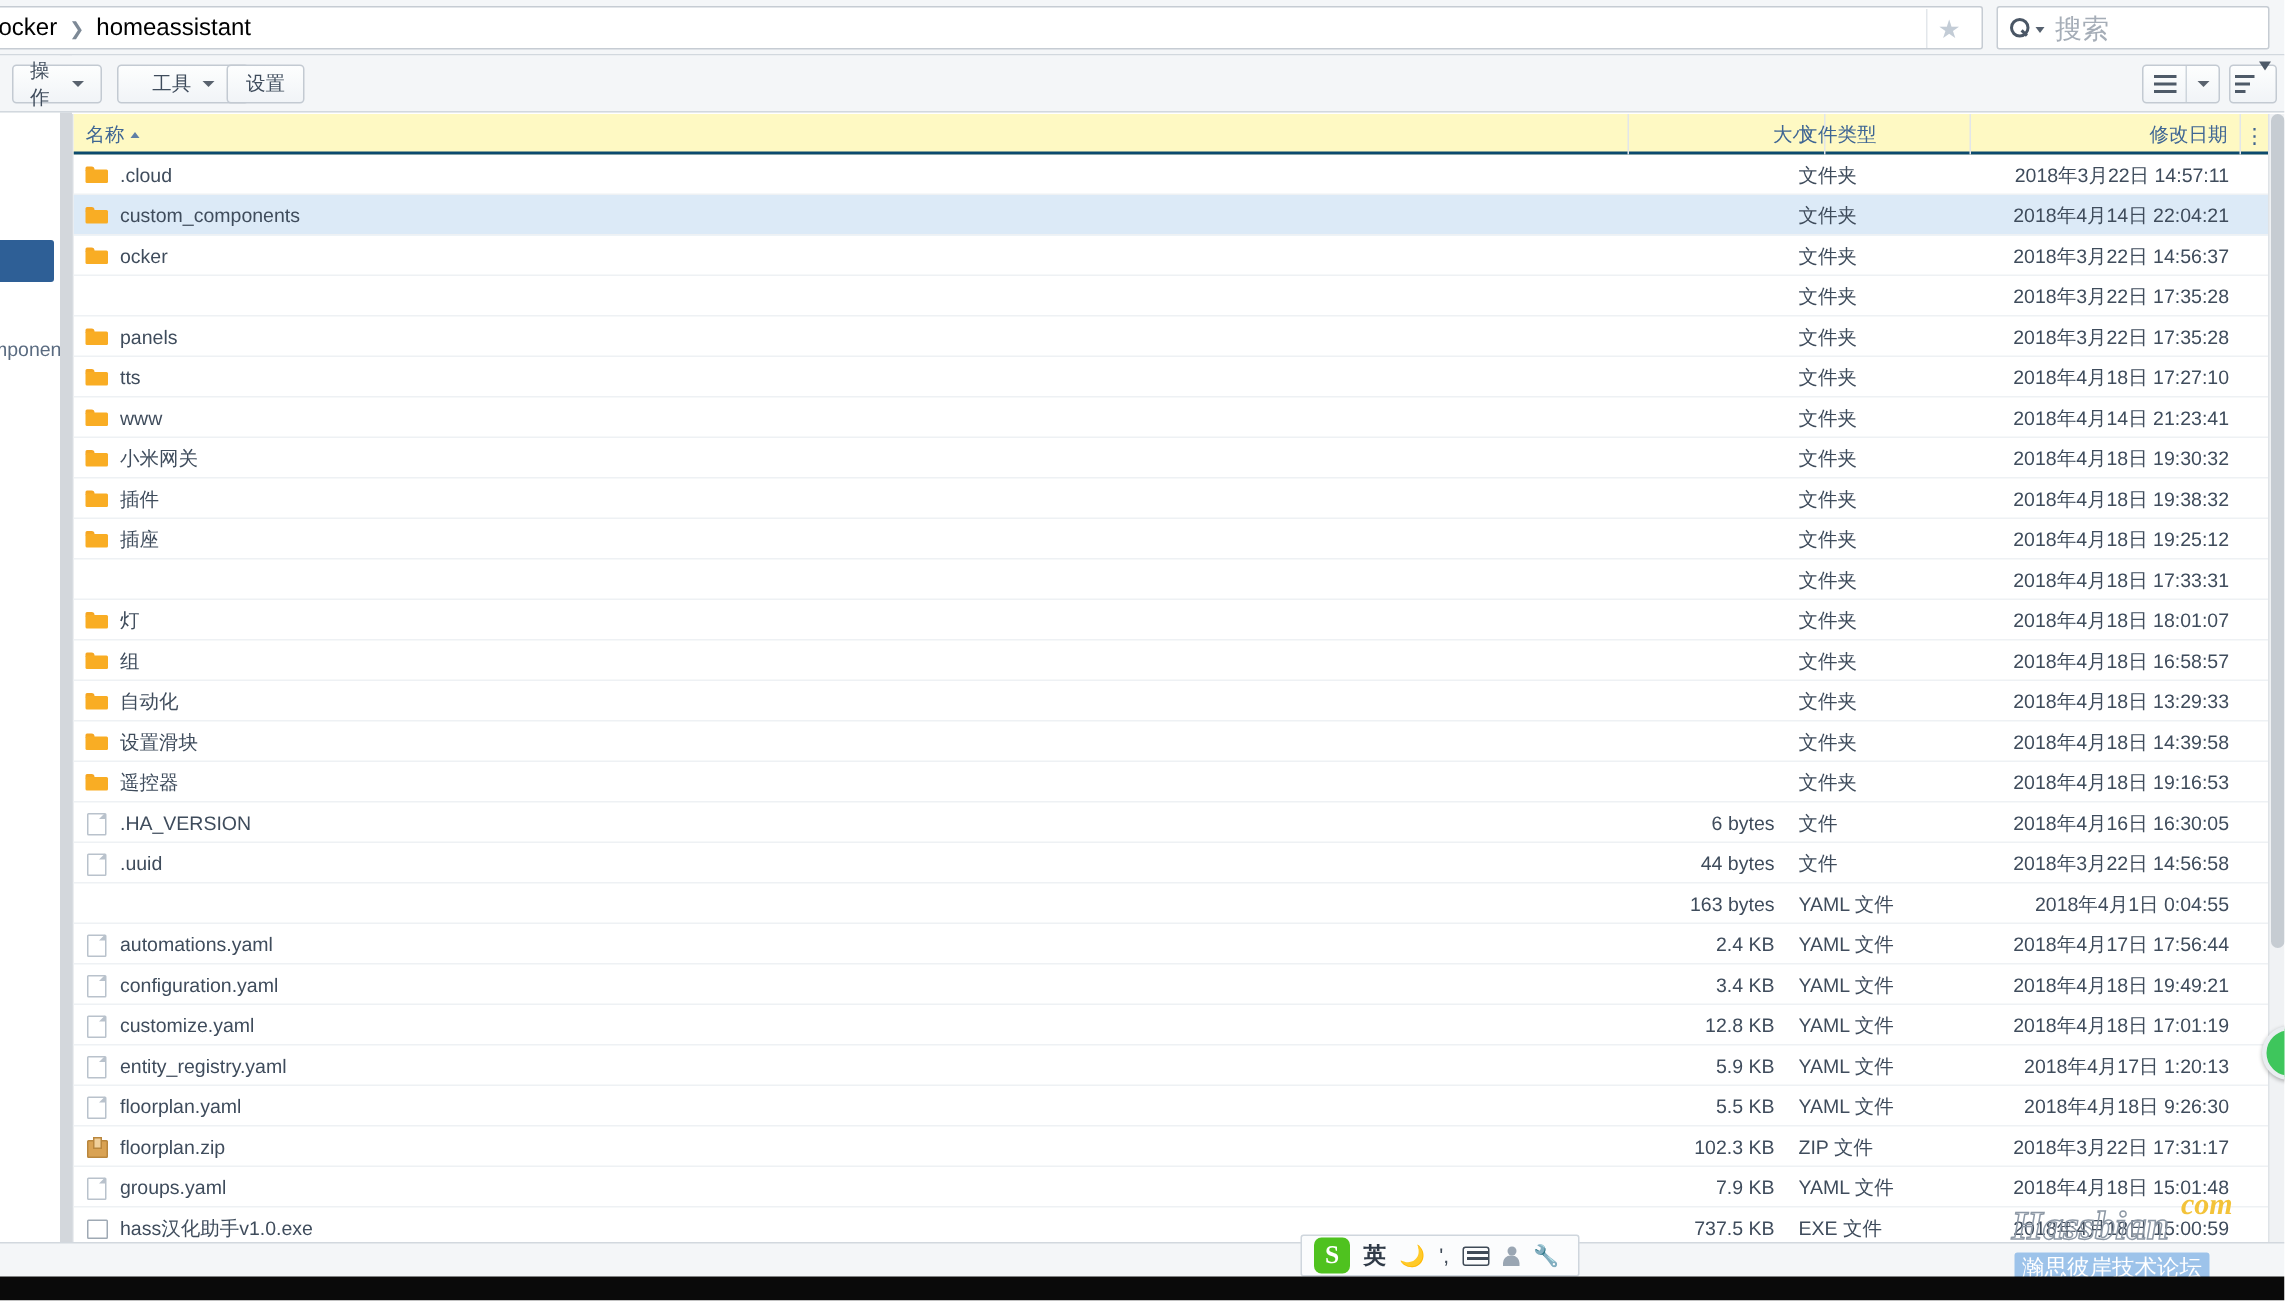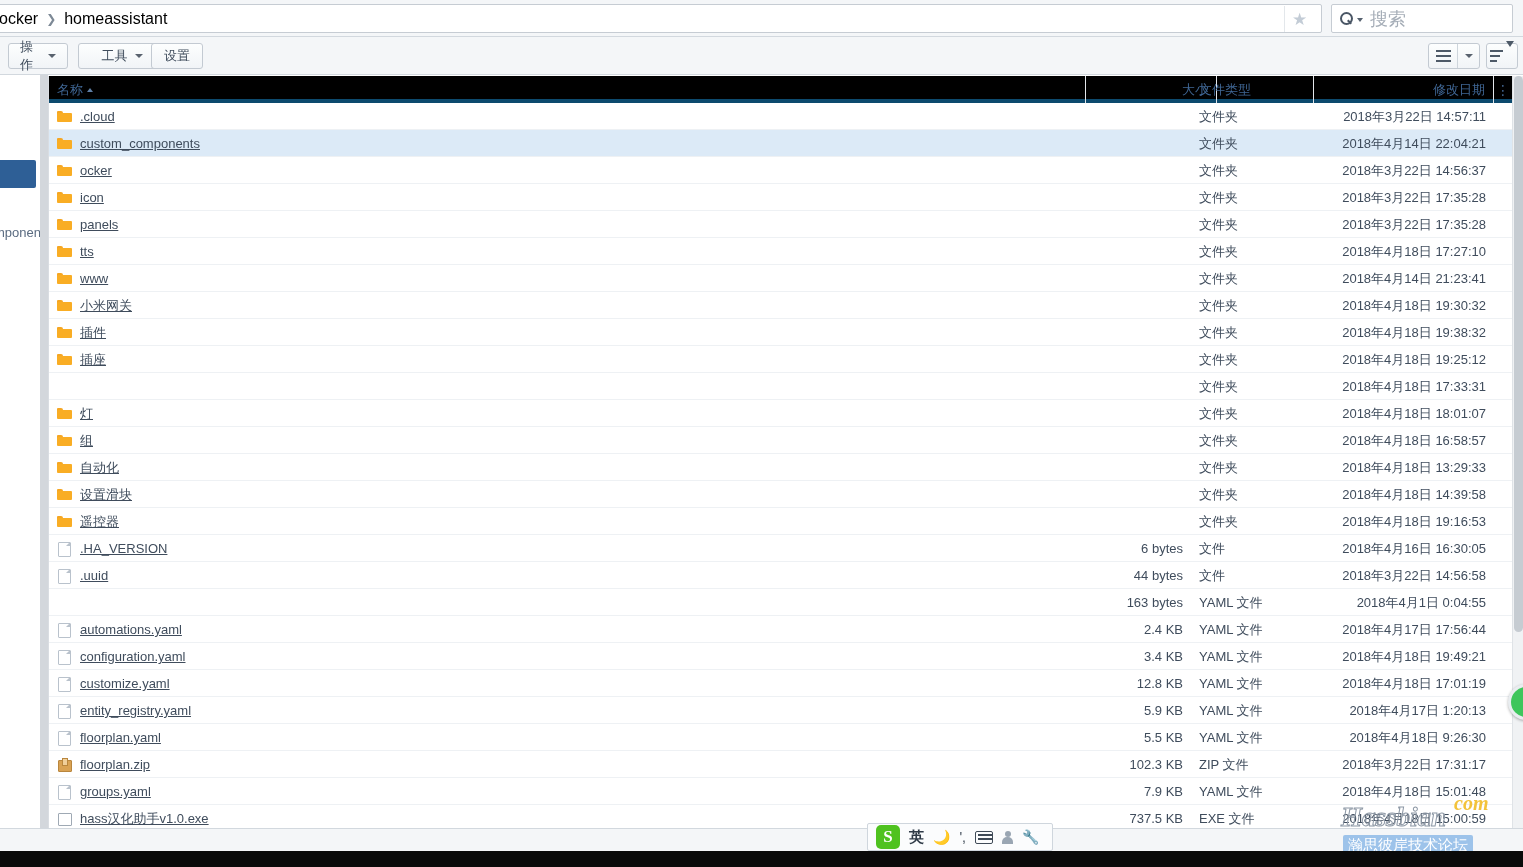--- a/index.html
+++ b/index.html
@@ -101,22 +101,22 @@
   .sort-lines i:nth-child(3){ width:7px; }
   .arrow-dn { width:0;height:0; border-left:4.5px solid transparent; border-right:4.5px solid transparent; border-top:6px solid #4e5a68; }
   .arrow-stem { width:2px; height:7px; background:#4e5a68; margin:0 auto; }
 
   
   .tablewrap {
     position:absolute; left:48px; top:76px; width:1464px; height:752px;
     background:#fff; border-left:1px solid #d9dde2; overflow:hidden;
   }
   .colhdr {
-    position:relative; height:27px; background:#000000;
-    border-bottom:4px solid #0c4a6e; font-size:13px; color:#3f6694;
+    position:relative; height:27px; background:#fef9c3;
+    border-bottom:2px solid #0c4a6e; font-size:13px; color:#3f6694;
   }
   .colhdr .c {
     position:absolute; top:0; height:27px; display:flex; align-items:center;
     border-right:1px solid #e2e6ea; padding:0 8px;
   }
   .c-name  { left:0;    width:1037px; }
   .c-size  { left:1063px; width:105px; justify-content:flex-end; }
   .c-type  { left:1142px; width:123px; }
   .c-date  { left:1265px; width:180px; justify-content:flex-end; }
   .c-more  { left:1445px; width:19px; justify-content:center; border-right:none; }
@@ -126,21 +126,21 @@
   }
   .dots { color:#41648f; font-size:14px; letter-spacing:0; line-height:6px; }
 
   .rows { position:relative; height:725px; }
   .row {
     position:relative; height:27px; border-bottom:1px solid #eef1f4;
     font-size:13px; color:#3f4c5c;
   }
   .row.sel { background:#dceaf7; }
   .row .cell { position:absolute; top:0; height:27px; display:flex; align-items:center; padding:0 8px; }
-  .cell-name { left:0; width:1037px; gap:8px;text-decoration:underline; }
+  .cell-name { left:0; width:1037px; gap:8px; }
   .cell-size { left:1037px; width:105px; justify-content:flex-end; }
   .cell-type { left:1142px; width:123px; }
   .cell-date { left:1265px; width:180px; justify-content:flex-end; }
 
   
   .ico { width:15px; height:13px; position:relative; flex:0 0 auto; }
   .ico.folder::before {
     content:""; position:absolute; left:0; top:1px; width:6px; height:3px;
     background:#f5a623; border-radius:1px 2px 0 0;
   }
@@ -345,24 +345,20 @@
         <div class="row">
           <div class="cell cell-name">
             <span class="ico folder"></span>
             <span class="fname">ocker</span>
           </div>
           <div class="cell cell-size"></div>
           <div class="cell cell-type">文件夹</div>
           <div class="cell cell-date">2018年3月22日 14:56:37</div>
         </div>
         <div class="row">
-          <div class="cell cell-name">
-            <span class="ico folder"></span>
-            <span class="fname">icon</span>
-          </div>
           <div class="cell cell-size"></div>
           <div class="cell cell-type">文件夹</div>
           <div class="cell cell-date">2018年3月22日 17:35:28</div>
         </div>
         <div class="row">
           <div class="cell cell-name">
             <span class="ico folder"></span>
             <span class="fname">panels</span>
           </div>
           <div class="cell cell-size"></div>

